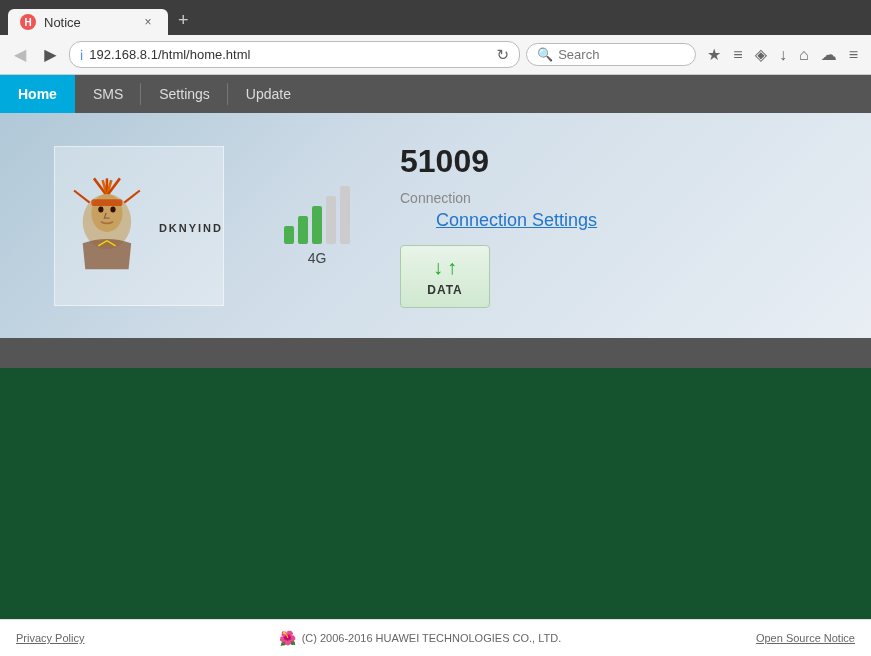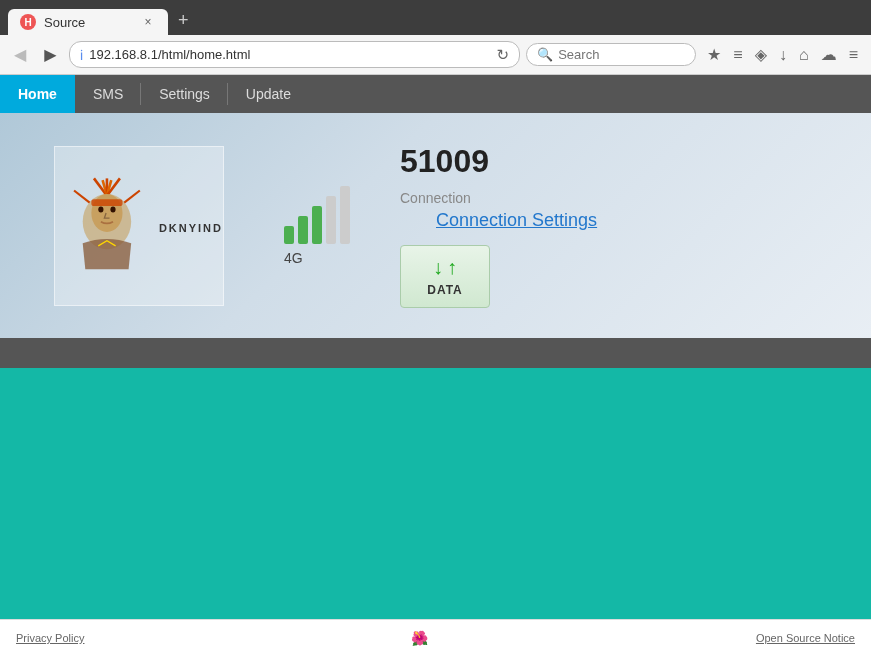--- a/index.html
+++ b/index.html
@@ -117,21 +117,21 @@
     .toolbar-icon-btn {
       background: none; border: none;
       cursor: pointer;
       padding: 4px 5px;
       color: #666;
       font-size: 16px;
     }
 
     
     .page-content {
-      background: #14b8a6;
+      background: #14532d;
       height: calc(656px - 70px - 28px);
     }
 
     
     .nav-bar {
       background: #555;
       display: flex;
       align-items: stretch;
       height: 38px;
     }
@@ -307,21 +307,21 @@
       cursor: pointer;
     }
   </style>
 </head>
 <body>
 
 <div class="browser-chrome">
   <div class="tab-bar">
     <div class="tab-active">
       <span class="tab-favicon">H</span>
-      <span>Source</span>
+      <span>Notice</span>
       <button class="tab-close">×</button>
     </div>
     <button class="tab-new">+</button>
   </div>
 </div>
 
 <div class="toolbar">
   <button class="toolbar-btn disabled">◀</button>
   <button class="toolbar-btn">▶</button>
   <div class="url-bar">
@@ -387,21 +387,21 @@
 
         <rect x="42" y="24" width="36" height="8" rx="3" fill="#cc4400" opacity="0.8"></rect>
 
         <path d="M32 75 Q60 65 88 75 L85 105 L35 105 Z" fill="#8b6040" opacity="0.8"></path>
 
         <path d="M50 78 L60 72 L70 78" fill="none" stroke="#ffd700" stroke-width="1.5"></path>
       </svg>
       <div class="logo-watermark">DKNYIND</div>
     </div>
 
-    <div style="display:flex; flex-direction:column; align-items:flex-start; margin-left: 10px;">
+    <div style="display:flex; flex-direction:column; align-items:center; margin-left: 10px;">
       <div class="signal-container">
         <div class="signal-bar bar1"></div>
         <div class="signal-bar bar2"></div>
         <div class="signal-bar bar3"></div>
         <div class="signal-bar bar4"></div>
         <div class="signal-bar bar5"></div>
       </div>
       <div class="network-type">4G</div>
     </div>
 
@@ -421,15 +421,16 @@
   </div>
 
   <div class="dark-bar"></div>
 
 </div>
 
 <div class="footer">
   <span class="footer-left" style="text-decoration:underline; cursor:pointer;">Privacy Policy</span>
   <div class="footer-center">
     <span class="footer-huawei-icon">🌺</span>
+    <span>(C) 2006-2016 HUAWEI TECHNOLOGIES CO., LTD.</span>
   </div>
   <span class="footer-right">Open Source Notice</span>
 </div>
 
 </body></html>

